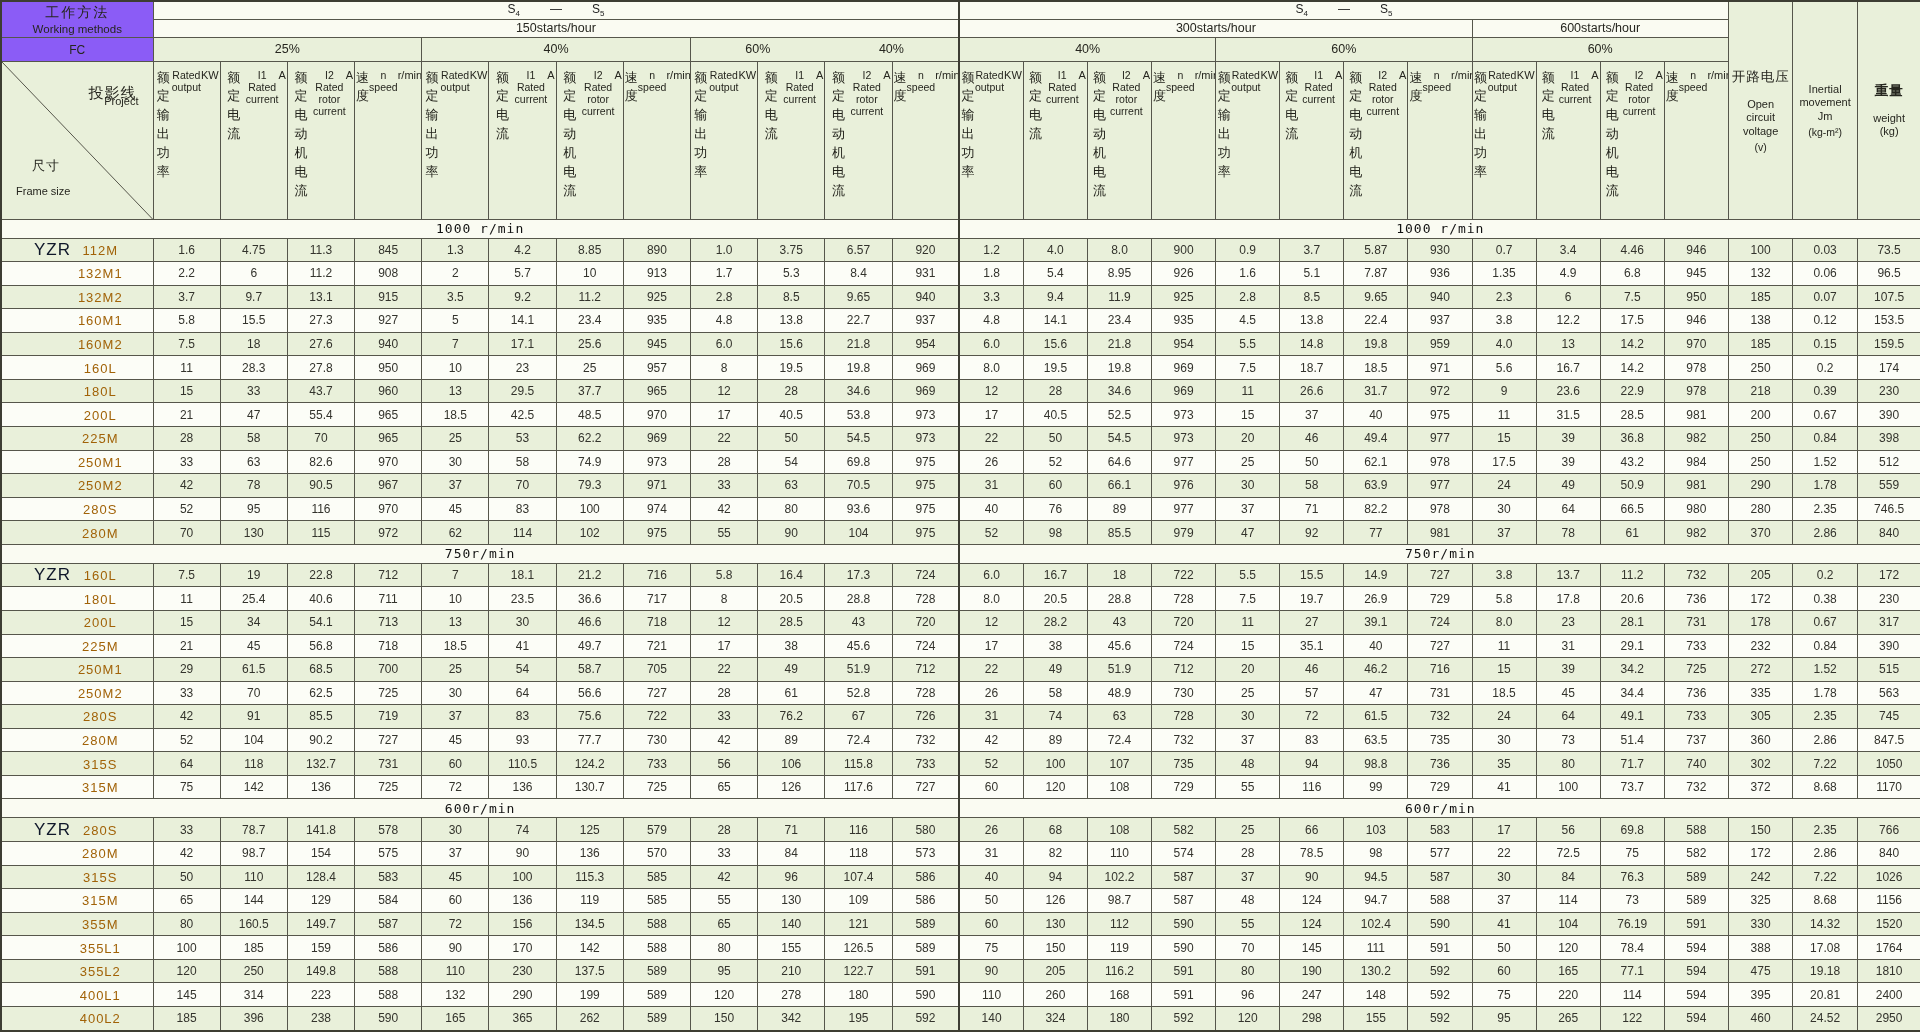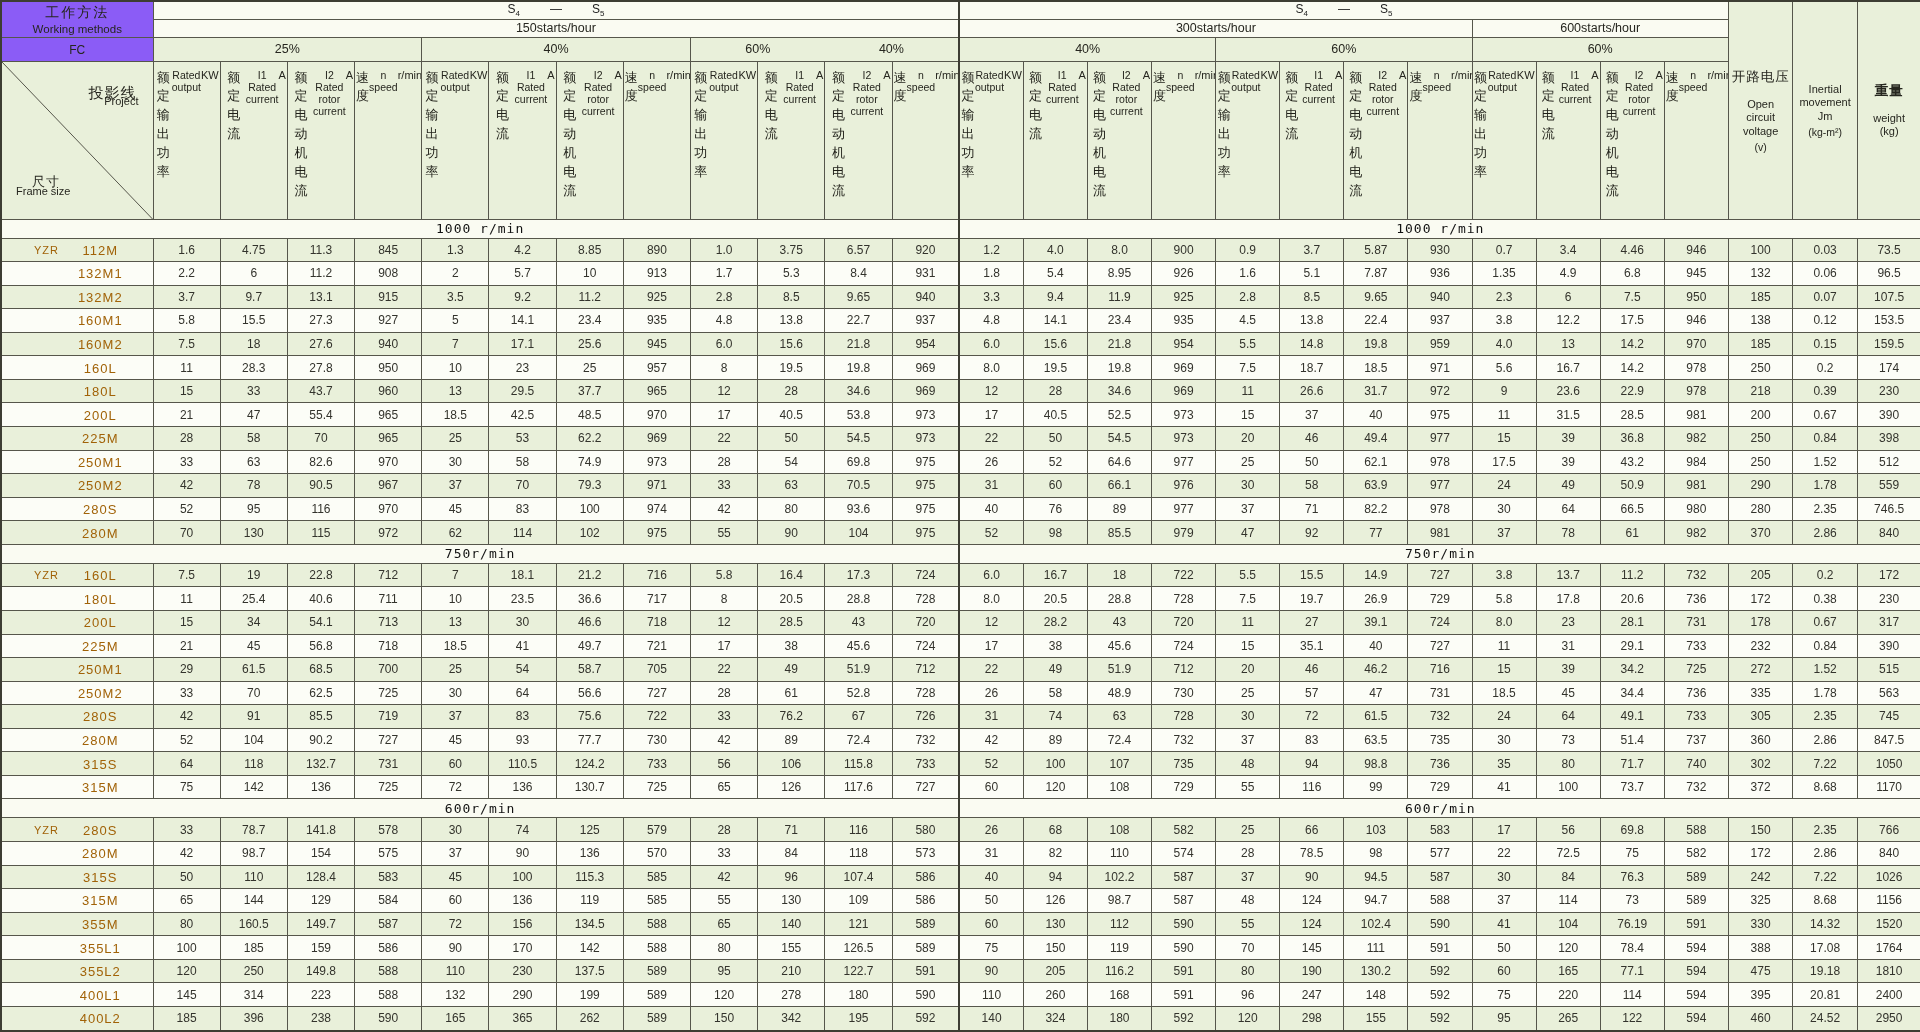--- a/index.html
+++ b/index.html
@@ -33,29 +33,29 @@
   .tailwrap { display:flex; flex-direction:column; justify-content:center; align-items:center;
     height:100%; gap:12px; }
   .tailwrap .zh { font-size:13.5px; letter-spacing:1px; }
   .tailwrap .bold { font-weight:bold; }
   .tailwrap .en { font-size:11px; line-height:1.25; white-space:pre-line; }
   .tailwrap .unit { font-size:10.5px; margin-top:-10px; }
   .diag { background:#e9f0da; position:relative; }
   .diag svg { position:absolute; left:0; top:0; width:100%; height:100%; }
   .diag .t1 { position:absolute; right:16px; top:22px; font-size:15px; letter-spacing:1px; }
   .diag .t2 { position:absolute; right:14px; top:33px; font-size:11px; }
-  .diag .t3 { position:absolute; left:30px; bottom:28px; font-size:13px; letter-spacing:1px; }
+  .diag .t3 { position:absolute; left:30px; bottom:44px; font-size:13px; letter-spacing:1px; }
   .diag .t4 { position:absolute; left:14px; bottom:22px; font-size:11px; }
   .band { font-family:"DejaVu Sans Mono", monospace; font-size:13px; letter-spacing:1px; color:#111; }
   .rg td { background:#e9f0da; }
   .rw td { background:#fcfdf7; }
   .drow td.val { font-size:12px; color:#33332c; }
   .frame { position:relative; }
   .frame .pfx { position:absolute; left:32px; top:50%; transform:translateY(-50%);
-    font-size:11px; letter-spacing:1px; color:#a16207; }
+    font-size:17px; letter-spacing:1px; color:#0f172a; }
   .frame .fname { display:inline-block; padding-left:46px; font-size:13px;
     letter-spacing:1px; color:#a16207;text-align:right; }
 </style>
 </head>
 <body>
 
 <table id="spec-table">
     <colgroup>
       <col style="width: 152px;">
       <col style="width: 67.2px;">

